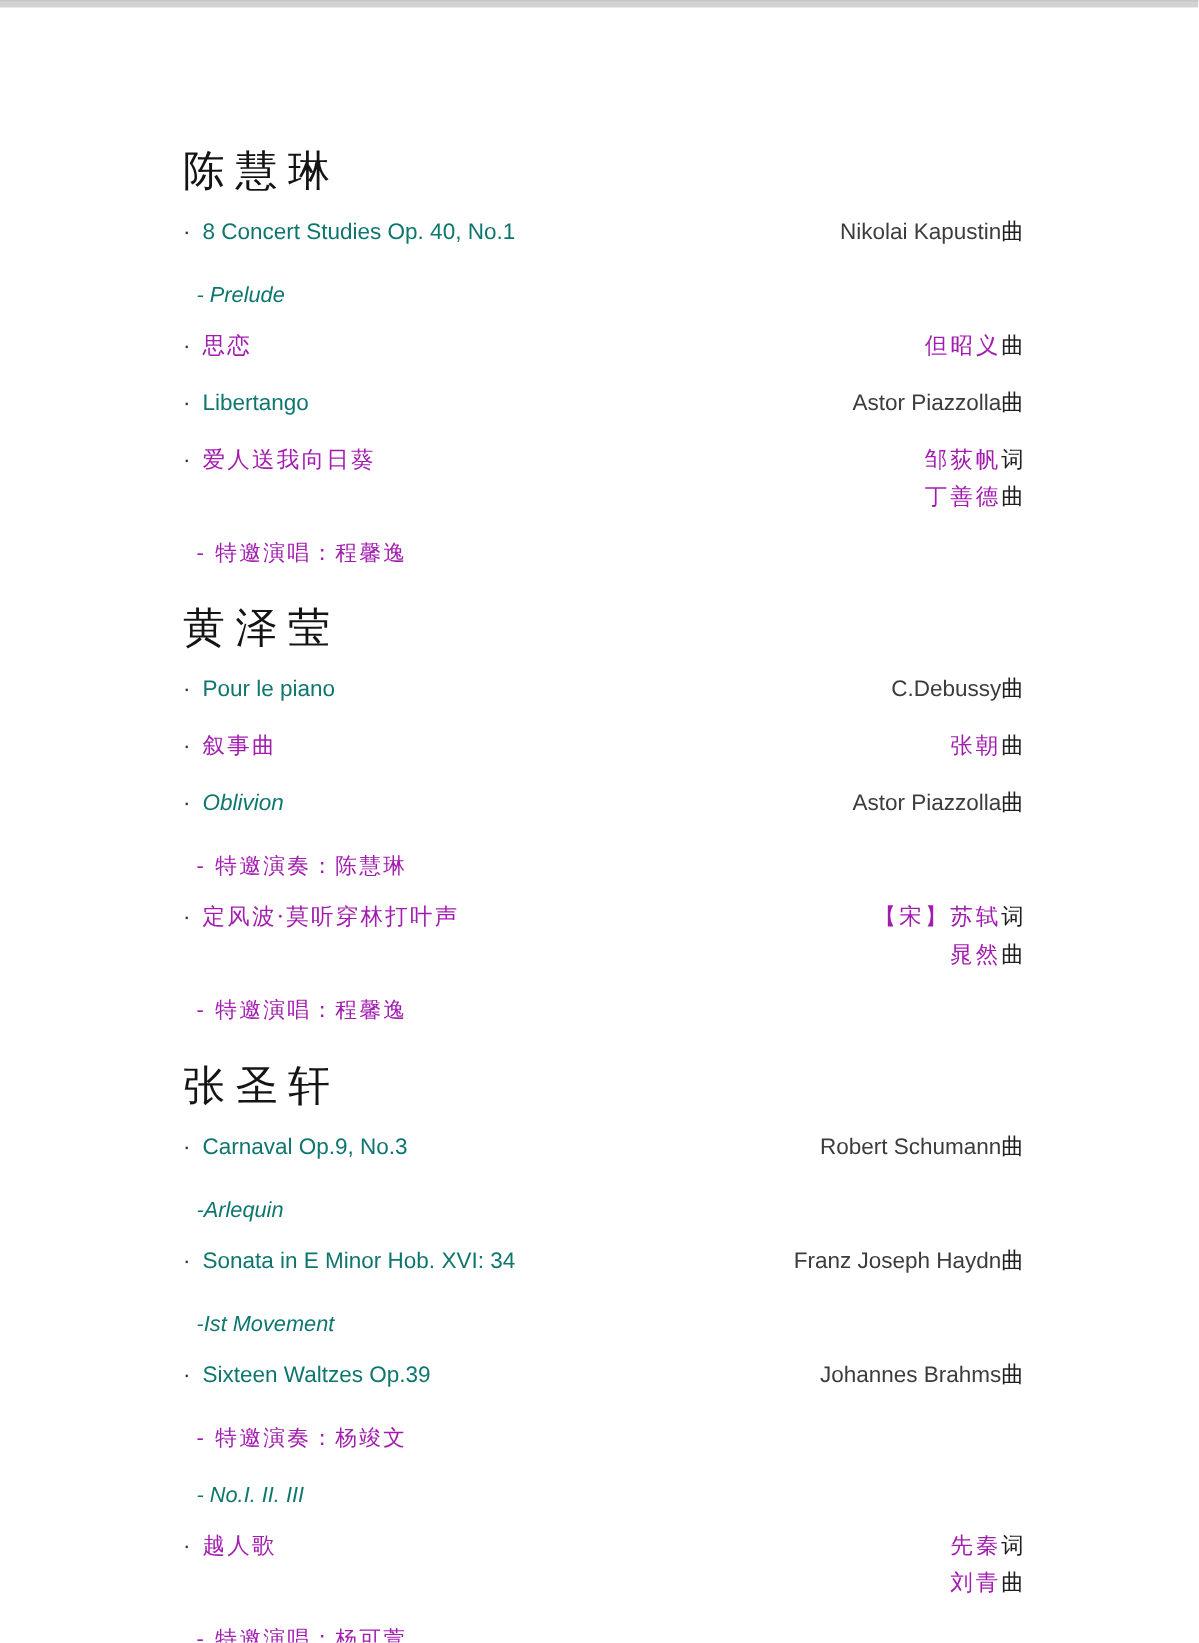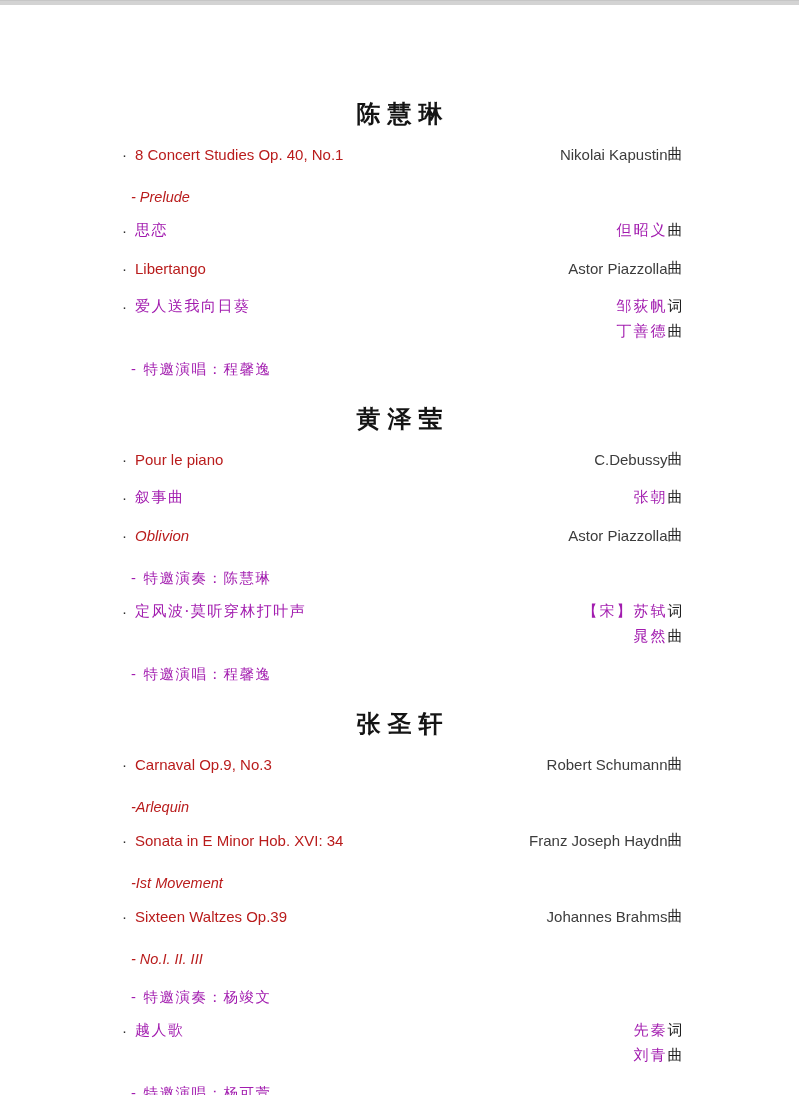--- a/index.html
+++ b/index.html
@@ -20,24 +20,24 @@
     width: 100%;
     background: #d3d3d3;
     border-top: 1px solid #c6c6c6;
     box-sizing: border-box;
   }
   .program {
     padding: 94px 115px 0 122px; 
   }
   
   .performer-heading {
-    text-align: center;
+    text-align: left;
     font-family: "DejaVu Serif", "Liberation Serif", serif;
-    font-weight: bold;
-    font-size: 24px;
+    font-weight: normal;
+    font-size: 28px;
     letter-spacing: 7px;
     color: #141414;
     line-height: 30px;
     margin: 0 0 15px 0;
   }
   .section + .section .performer-heading {
     margin-top: 25px;
   }
   
   .item { margin-bottom: 13px; }
@@ -52,21 +52,21 @@
     display: flex;
     align-items: flex-start;
   }
   .bullet {
     display: inline-block;
     margin-right: 8px;
     font-size: 15px;
     line-height: 21px;
     color: #2e2e2e;
   }
-  .latin { font-family: "Liberation Sans", sans-serif; color: #b91c1c; }
+  .latin { font-family: "Liberation Sans", sans-serif; color: #0f766e; }
   .cjk   { font-family: "DejaVu Serif", "Liberation Serif", serif; color: #a21caf; letter-spacing: 1.5px; }
   .italic { font-style: italic; }
   
   .credits { text-align: right; flex-shrink: 0; }
   .credit-line {
     display: flex;
     justify-content: flex-end;
     font-size: 15px;
     line-height: 21px;
     margin-bottom: 4px;
@@ -289,22 +289,22 @@
               <span class="latin">Sixteen  Waltzes  Op.39</span>
             </div>
             <div class="credits">
               <div class="credit-line">
                 <span class="credit-name latin">Johannes Brahms</span>
                 <span class="credit-role cjk">曲</span>
               </div>
             </div>
           </div>
           <div class="item-subs">
+            <div class="sub-line cjk">- 特邀演奏：杨竣文</div>
             <div class="sub-line latin italic">- No.I. II. III</div>
-            <div class="sub-line cjk">- 特邀演奏：杨竣文</div>
           </div>
         </div>
         <div class="item">
           <div class="item-row">
             <div class="item-title">
               <span class="bullet">·</span>
               <span class="cjk">越人歌</span>
             </div>
             <div class="credits">
               <div class="credit-line">

